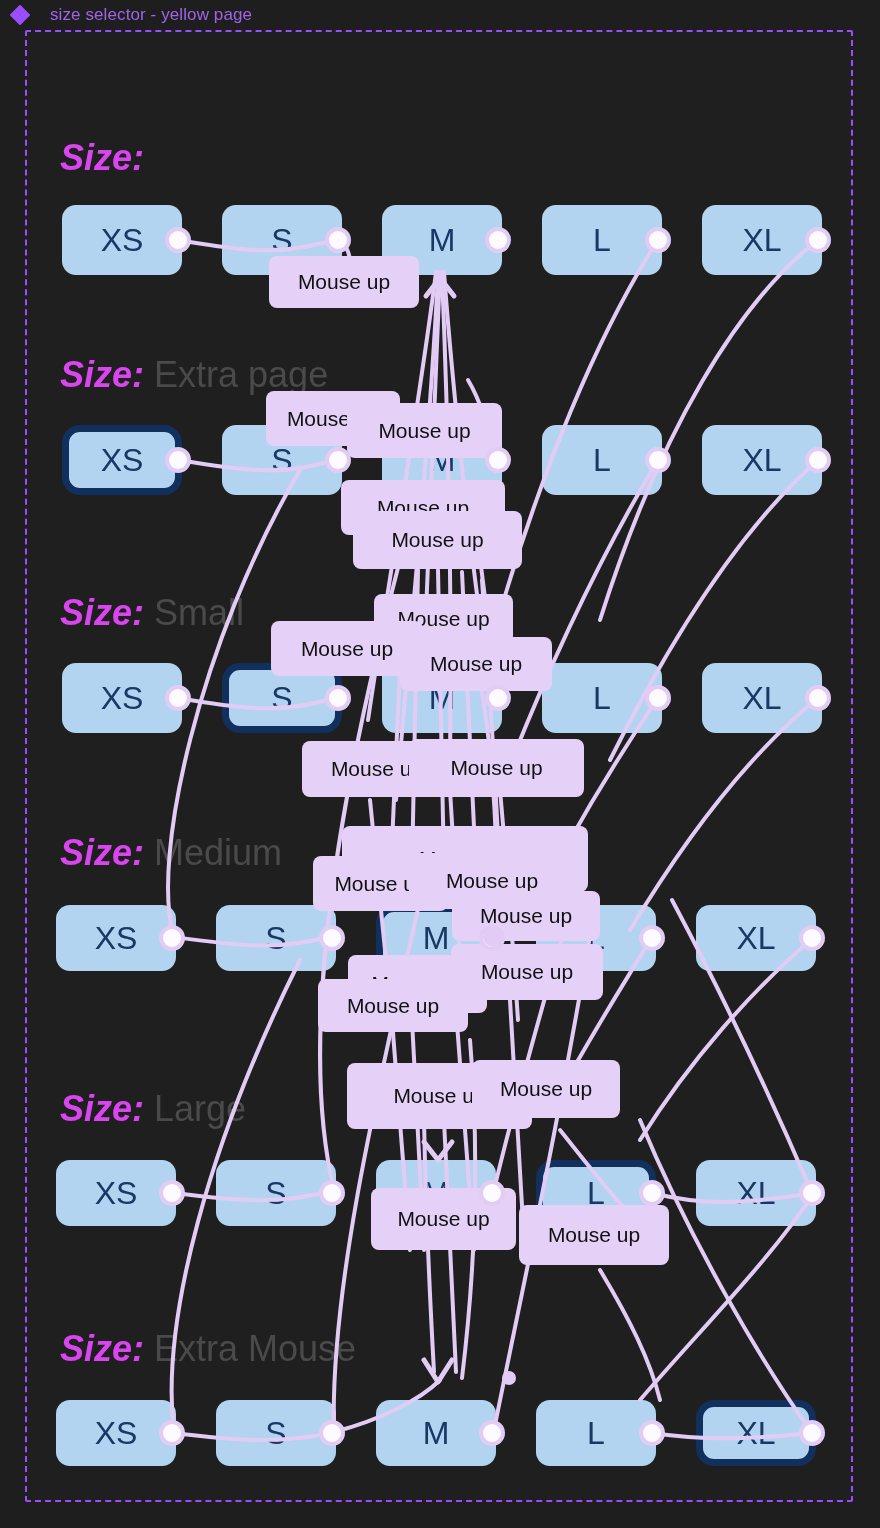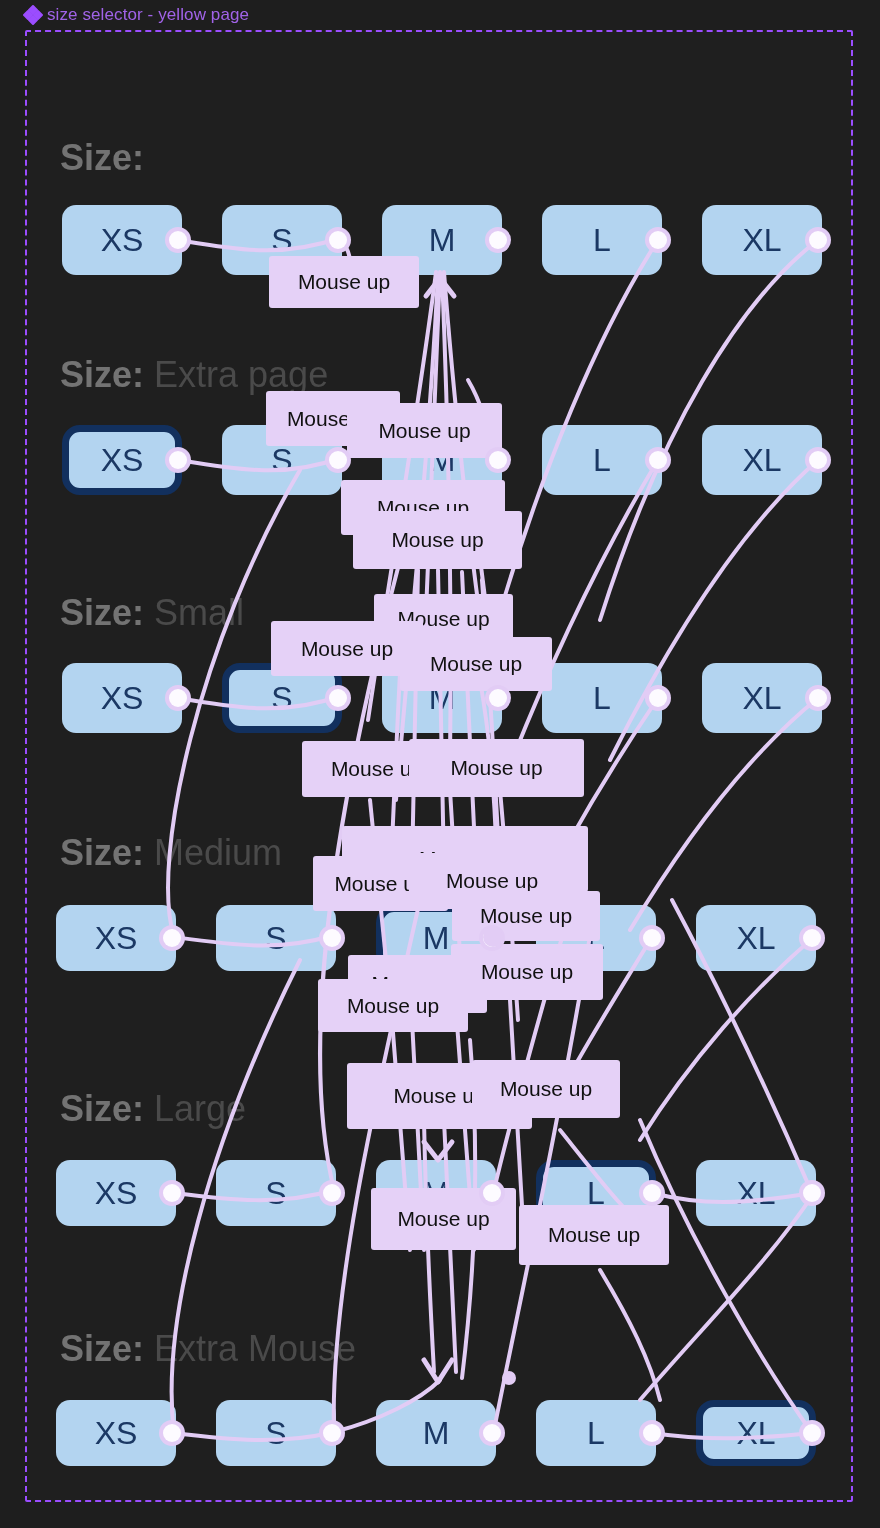--- a/index.html
+++ b/index.html
@@ -8,21 +8,21 @@
     background:#1e1e1e;
     font-family:"Liberation Sans",sans-serif;
     overflow:hidden;
     position:relative;
   }
   #stage{position:absolute;inset:0;width:880px;height:1528px;}
 
   
   #header{
     position:absolute;left:0;top:0;width:880px;height:30px;
-    display:flex;align-items:center;gap:4px;padding-left:23px;
+    display:flex;align-items:center;gap:20px;padding-left:10px;
     box-sizing:border-box;
   }
   #diamond-icon{width:20px;height:20px;flex:0 0 auto;display:block;}
   #frame-title{
     color:#a163e8;font-size:17px;letter-spacing:.1px;
     white-space:nowrap;font-family:"Liberation Sans",sans-serif;
   }
 
   
   #frame-border{
@@ -30,21 +30,21 @@
     border:2px dashed #9b4dff;border-radius:2px;box-sizing:border-box;
     background:#1f1f1f;
   }
 
   
   .sect-label{
     position:absolute;white-space:nowrap;font-size:36px;
     font-family:"Liberation Sans",sans-serif;line-height:1;
     z-index:3;
   }
-  .sect-label .k{font-weight:bold;color:#737373;}
+  .sect-label .k{font-weight:bold;color:#d946ef;font-style:italic;}
   .sect-label .v{font-weight:normal;color:#4a4a4a;}
 
   
   .size-btn{
     position:absolute;box-sizing:border-box;
     background:#b3d4f0;border-radius:14px;
     display:flex;align-items:center;justify-content:center;
     color:#1b3864;font-size:32px;
     font-family:"Liberation Sans",sans-serif;
     z-index:4;border:0;
@@ -52,21 +52,21 @@
   .size-btn.sel{
     border:7px solid #12305e;border-radius:18px;
   }
 
   
   #edges{position:absolute;left:0;top:0;width:880px;height:1528px;z-index:6;pointer-events:none;}
   #dots{position:absolute;left:0;top:0;width:880px;height:1528px;z-index:8;pointer-events:none;}
 
   
   .tip{
-    position:absolute;background:#e5d1f7;border-radius:3px;
+    position:absolute;background:#e5d1f7;border-radius:8px;
     color:#111;font-size:21px;font-family:"Liberation Sans",sans-serif;
     display:flex;align-items:center;justify-content:center;
     box-sizing:border-box;z-index:7;white-space:nowrap;overflow:hidden;
   }
 </style>
 </head>
 <body>
 
 <div id="stage">
 

